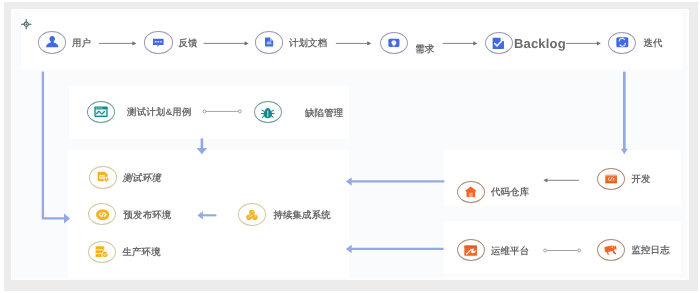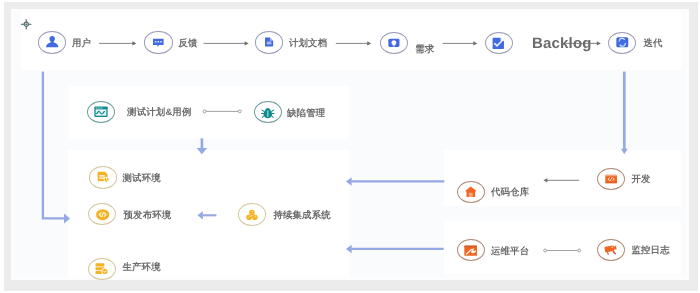--- a/index.html
+++ b/index.html
@@ -132,21 +132,21 @@
         <span class="lbl" style="font-size: 9.4px; margin-left: 7.3px; color: rgb(107, 107, 107); margin-top: 12px;">需求</span>
       </div>
       <div class="node" style="left: 484.7px; top: 32px;">
         <div class="circ" style="width: 28.2px; height: 22.2px; color: rgb(156, 156, 186);">
           <svg width="12.6" height="12.6" viewBox="0 0 16 16" fill="#4169e1" stroke="#4169e1" stroke-width="0" style="position:relative;left:0px;top:0px">
             <path d="M0.8 1.7a0.9 0.9 0 0 1 0.9-0.9h9.0l4.5 4.5v9.0a0.9 0.9 0 0 1-0.9 0.9H1.7a0.9 0.9 0 0 1-0.9-0.9z"></path>
             <path d="M10.9 0.8l4.3 4.3h-3.4a0.9 0.9 0 0 1-0.9-0.9z" fill="#f7f9fd"></path>
             <path d="M3.5 8.4l2.9 2.9 5.7-5.9" stroke="#e9f2fc" stroke-width="2.0" fill="none" stroke-linecap="round" stroke-linejoin="round"></path>
           </svg>
         </div>
-        <span class="lbl" style="font-size: 15px; margin-left: 19px; color: rgb(107, 107, 107);">Backlog</span>
+        <span class="lbl" style="font-size: 13px; margin-left: 1px; color: rgb(107, 107, 107);">Backlog</span>
       </div>
       <div class="node" style="left: 607.9px; top: 31.7px;">
         <div class="circ" style="width: 28.2px; height: 22.2px; color: rgb(156, 156, 186);">
           <svg width="12.6" height="12.6" viewBox="0 0 16 16" fill="#4169e1" stroke="#4169e1" stroke-width="0" style="position:relative;left:0px;top:0px">
             <rect x="0.4" y="1.6" width="15.2" height="12.8" rx="2.1"></rect>
             <g fill="none" stroke="#d9f0ee" stroke-width="1.5">
               <path d="M4.2 5.1A4.0 4.0 0 0 1 11.2 5.0"></path>
               <path d="M11.8 10.9A4.0 4.0 0 0 1 4.8 11.0"></path>
             </g>
             <path d="M3.05 7.1L5.6 6.6 4.1 4.5z" fill="#d9f0ee"></path>
@@ -175,23 +175,23 @@
         <div class="circ" style="width: 28.2px; height: 22.2px; color: rgb(111, 156, 154);">
           <svg width="13.6" height="13.6" viewBox="0 0 16 16" fill="#0f8b8d" stroke="#0f8b8d" stroke-width="0" style="position:relative;left:0px;top:0px">
             <g stroke-width="1.2" fill="none" stroke-linecap="round">
               <path d="M3.5 6.2L1.1 4.8M3.0 8.9H0.6M3.6 11.6L1.5 13.3M12.5 6.2l2.4-1.4M13.0 8.9h2.4M12.4 11.6l2.1 1.7"></path>
             </g>
             <path d="M8 2.3c-1.65 0-3.0 1.35-3.0 3.0v1.5h6.0V5.3C11.0 3.65 9.65 2.3 8 2.3z"></path>
             <ellipse cx="8" cy="9.3" rx="5.0" ry="5.2"></ellipse>
             <path d="M8 5.8v6.6" stroke="#a3dede" stroke-width="1.35" fill="none" stroke-linecap="round"></path>
           </svg>
         </div>
-        <span class="lbl" style="font-size: 9.4px; margin-left: 5px; color: rgb(107, 107, 107);">缺陷管理</span>
-      </div>
-      <div class="node" style="left: 88.5px; top: 166.4px;">
+        <span class="lbl" style="font-size: 9.4px; margin-left: 23px; color: rgb(107, 107, 107);">缺陷管理</span>
+      </div>
+      <div class="node" style="left: 88.5px; top: 166.4px; font-style: italic;">
         <div class="circ" style="width: 28.2px; height: 22.2px; color: rgb(211, 199, 157);">
           <svg width="12.4" height="12.4" viewBox="0 0 16 16" fill="#f5b324" stroke="#f5b324" stroke-width="0" style="position:relative;left:0.7px;top:0px">
             <path d="M0.8 2.3a1.4 1.4 0 0 1 1.4-1.4h7.9l3.5 3.4v7.4a1.4 1.4 0 0 1-1.4 1.4H2.2a1.4 1.4 0 0 1-1.4-1.4z"></path>
             <path d="M3.0 6.2h7.2M3.0 9.1h7.2" stroke="#fff" stroke-width="1.65" fill="none"></path>
             <circle cx="12.3" cy="11.0" r="3.7" fill="#fff"></circle>
             <circle cx="12.3" cy="11.0" r="2.75"></circle>
             <path d="M12.3 9.3v1.7l1.2 0.85" stroke="#fff" stroke-width="0.95" fill="none" stroke-linecap="round"></path>
           </svg>
         </div>
         <span class="lbl" style="font-size: 9.4px; margin-left: 5.8px; color: rgb(107, 107, 107);">测试环境</span>
@@ -199,21 +199,21 @@
       <div class="node" style="left: 88.3px; top: 203.2px;">
         <div class="circ" style="width: 28.2px; height: 22.2px; color: rgb(211, 199, 157);">
           <svg width="13.3" height="13.3" viewBox="0 0 16 16" fill="#f5b324" stroke="#f5b324" stroke-width="0" style="position:relative;left:0px;top:0px">
             <ellipse cx="8" cy="8" rx="8" ry="6.6"></ellipse>
             <path d="M6.1 5.9L3.9 8l2.2 2.1M9.9 5.9L12.1 8l-2.2 2.1" fill="none" stroke="#fff" stroke-width="1.3" stroke-linecap="round" stroke-linejoin="round"></path>
             <path d="M8.9 5.4L7.1 10.6" fill="none" stroke="#fff" stroke-width="1.2" stroke-linecap="round"></path>
           </svg>
         </div>
         <span class="lbl" style="font-size: 9.4px; color: rgb(107, 107, 107);">预发布环境</span>
       </div>
-      <div class="node" style="left: 87.9px; top: 258px; font-family: Liberation Serif, serif;">
+      <div class="node" style="left: 87.9px; top: 241px;">
         <div class="circ" style="width: 28.2px; height: 22.2px; color: rgb(211, 199, 157);">
           <svg width="13.4" height="13.4" viewBox="0 0 16 16" fill="#f5b324" stroke="#f5b324" stroke-width="0" style="position:relative;left:0px;top:0px">
             <rect x="0.6" y="1.6" width="10.6" height="3.7" rx="0.8"></rect>
             <rect x="0.6" y="6.2" width="10.6" height="3.7" rx="0.8"></rect>
             <rect x="0.6" y="10.8" width="7.6" height="3.6" rx="0.8"></rect>
             <circle cx="11.9" cy="11.3" r="4.1" fill="#fff"></circle>
             <circle cx="11.9" cy="11.3" r="3.15"></circle>
             <path d="M10.5 11.3l1.05 1.1 1.95-2.15" stroke="#fff" stroke-width="1.1" fill="none" stroke-linecap="round" stroke-linejoin="round"></path>
           </svg>
         </div>

